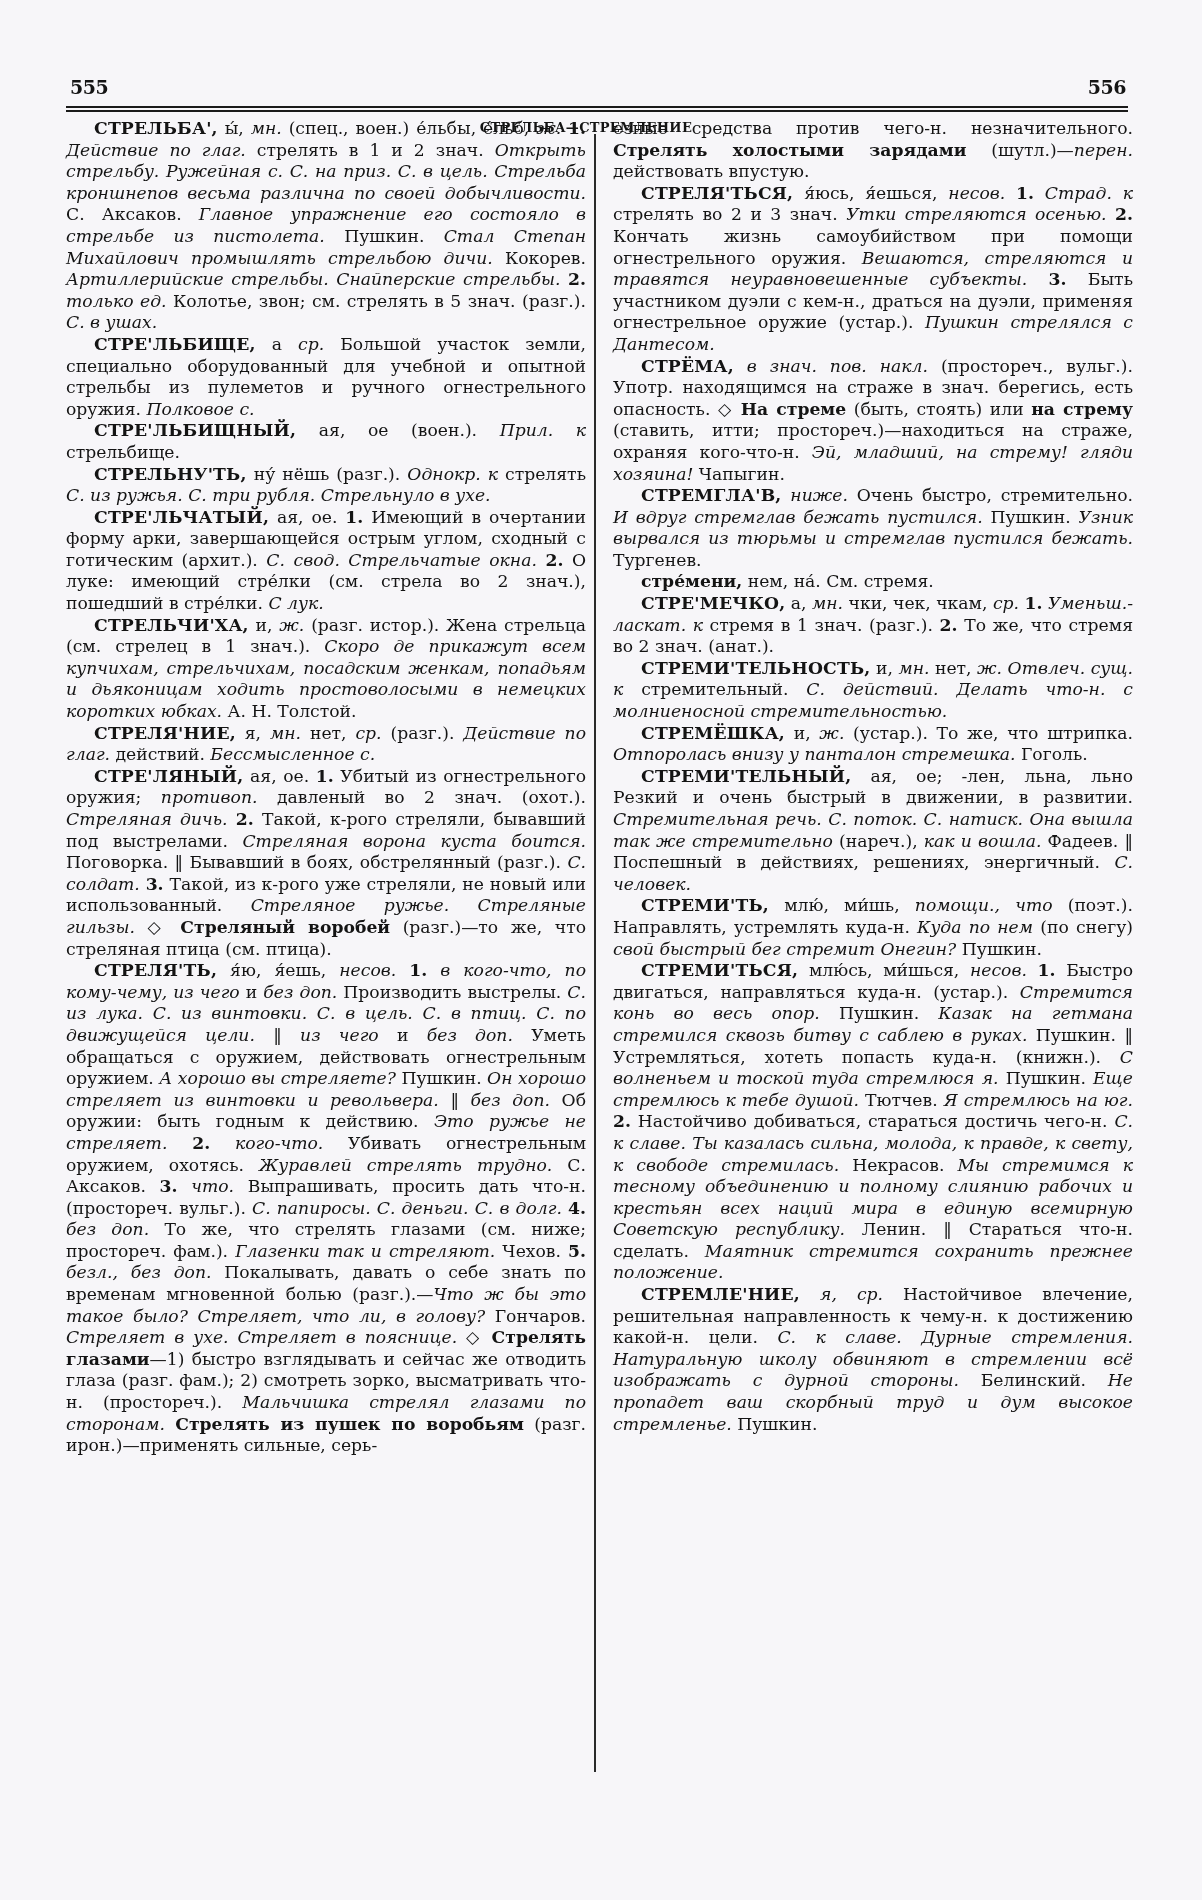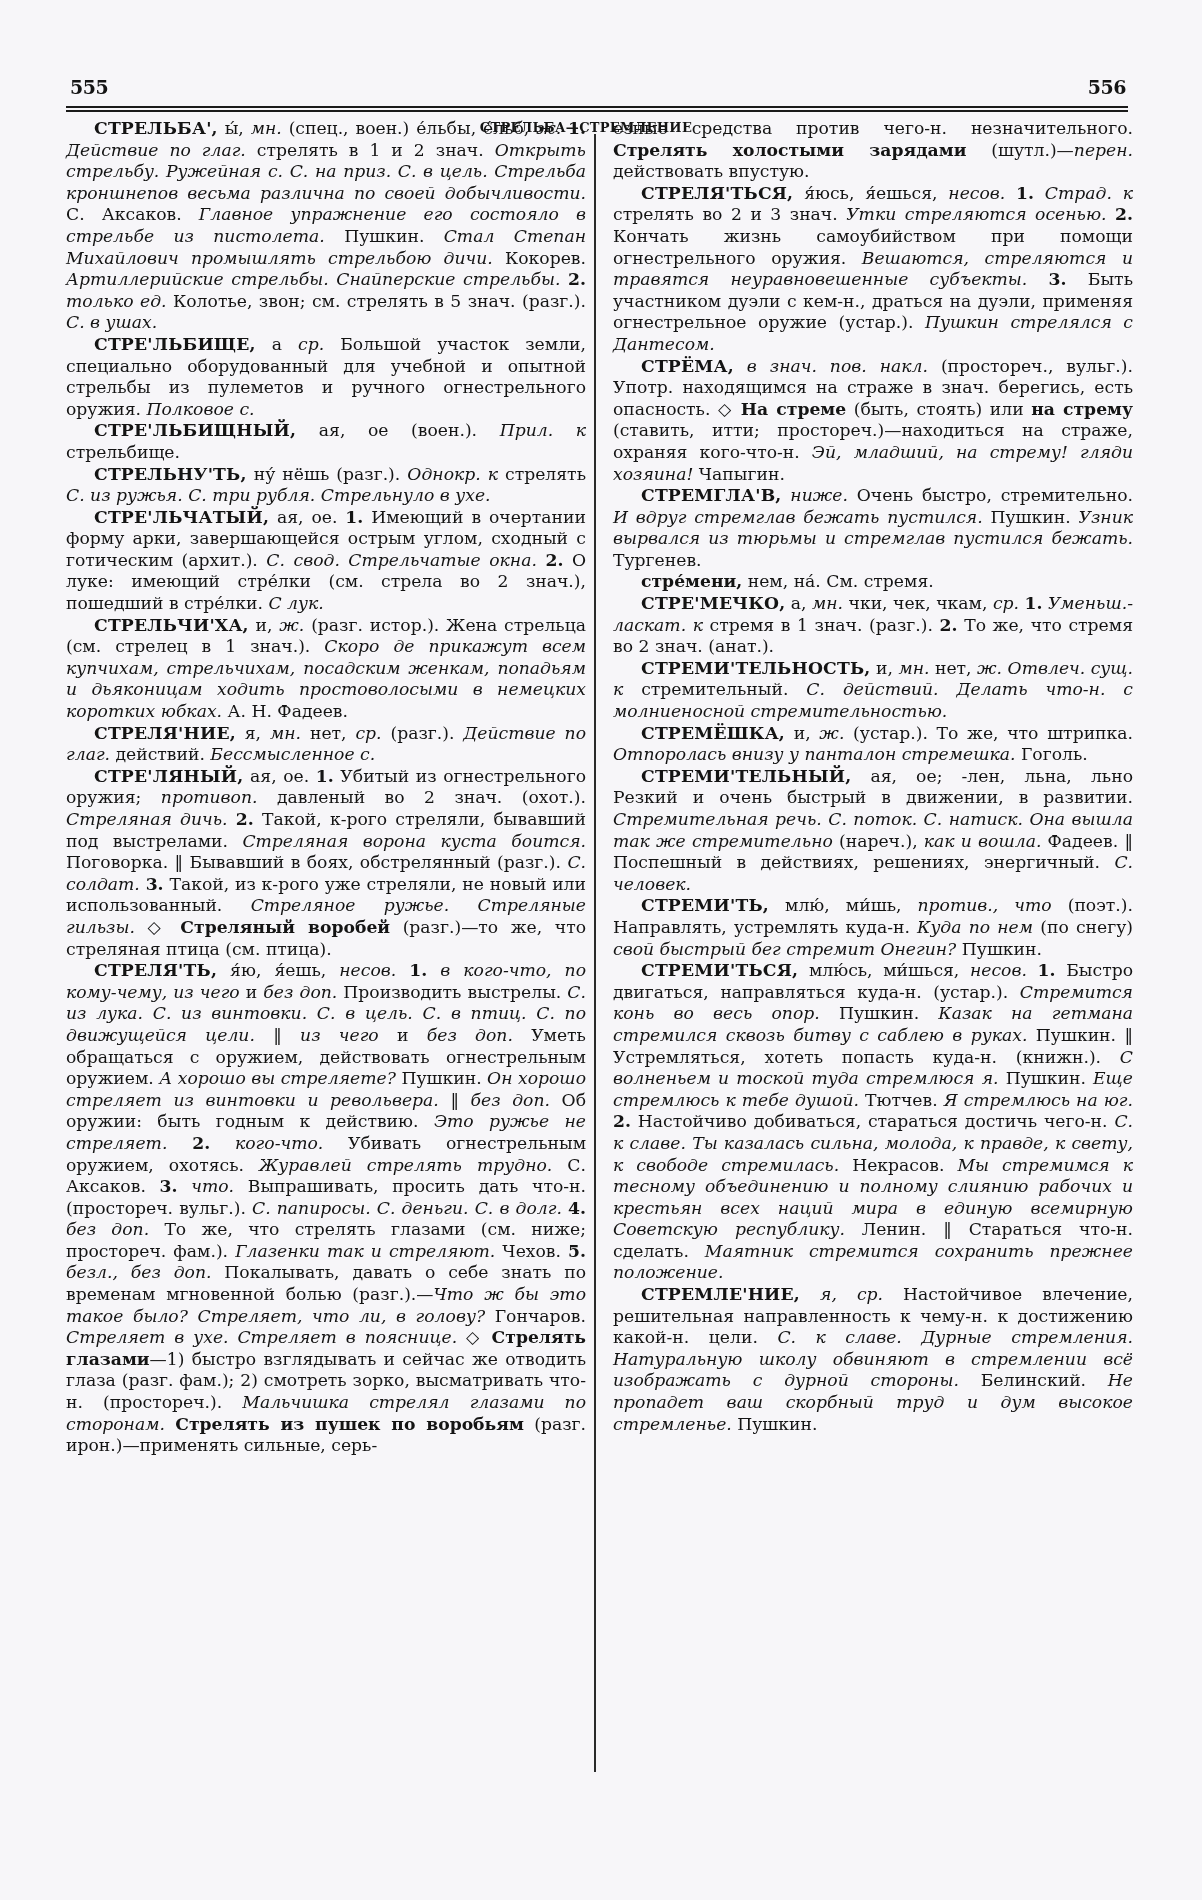--- a/index.html
+++ b/index.html
@@ -87,32 +87,32 @@
   <span class="page-num right">556</span>
 </div>
 <div class="header-rule"></div>
 
 <div class="column left" id="col-left">
     <p class="entry"><span class="hw">СТРЕЛЬБА',</span><span> ы́, </span><span class="it">мн.</span><span> (спец., воен.) е́льбы, е́льб, </span><span class="it">ж.</span><span> </span><span class="b">1.</span><span> </span><span class="it">Действие по глаг.</span><span> стрелять в 1 и 2 знач. </span><span class="it">Открыть стрельбу. Ружейная с. С. на приз. С. в цель. Стрельба кроншнепов весьма различна по своей добычливости.</span><span> С. Аксаков. </span><span class="it">Главное упражнение его состояло в стрельбе из пистолета.</span><span> Пушкин. </span><span class="it">Стал Степан Михайлович промышлять стрельбою дичи.</span><span> Кокорев. </span><span class="it">Артиллерийские стрельбы. Снайперские стрельбы.</span><span> </span><span class="b">2.</span><span> </span><span class="it">только ед.</span><span> Колотье, звон; см. стрелять в 5 знач. (разг.). </span><span class="it">С. в ушах.</span></p>
     <p class="entry"><span class="hw">СТРЕ'ЛЬБИЩЕ,</span><span> а </span><span class="it">ср.</span><span> Большой участок земли, специально оборудованный для учебной и опытной стрельбы из пулеметов и ручного огнестрельного оружия. </span><span class="it">Полковое с.</span></p>
     <p class="entry"><span class="hw">СТРЕ'ЛЬБИЩНЫЙ,</span><span> ая, ое (воен.). </span><span class="it">Прил. к</span><span> стрельбище.</span></p>
     <p class="entry"><span class="hw">СТРЕЛЬНУ'ТЬ,</span><span> ну́ нёшь (разг.). </span><span class="it">Однокр. к</span><span> стрелять </span><span class="it">С. из ружья. С. три рубля. Стрельнуло в ухе.</span></p>
     <p class="entry"><span class="hw">СТРЕ'ЛЬЧАТЫЙ,</span><span> ая, ое. </span><span class="b">1.</span><span> Имеющий в очертании форму арки, завершающейся острым углом, сходный с готическим (архит.). </span><span class="it">С. свод. Стрельчатые окна.</span><span> </span><span class="b">2.</span><span> О луке: имеющий стре́лки (см. стрела во 2 знач.), пошедший в стре́лки. </span><span class="it">С лук.</span></p>
-    <p class="entry"><span class="hw">СТРЕЛЬЧИ'ХА,</span><span> и, </span><span class="it">ж.</span><span> (разг. истор.). Жена стрельца (см. стрелец в 1 знач.). </span><span class="it">Скоро де прикажут всем купчихам, стрельчихам, посадским женкам, попадьям и дьяконицам ходить простоволосыми в немецких коротких юбках.</span><span> А. Н. Фадеев.</span></p>
+    <p class="entry"><span class="hw">СТРЕЛЬЧИ'ХА,</span><span> и, </span><span class="it">ж.</span><span> (разг. истор.). Жена стрельца (см. стрелец в 1 знач.). </span><span class="it">Скоро де прикажут всем купчихам, стрельчихам, посадским женкам, попадьям и дьяконицам ходить простоволосыми в немецких коротких юбках.</span><span> А. Н. Толстой.</span></p>
     <p class="entry"><span class="hw">СТРЕЛЯ'НИЕ,</span><span> я, </span><span class="it">мн.</span><span> нет, </span><span class="it">ср.</span><span> (разг.). </span><span class="it">Действие по глаг.</span><span> действий. </span><span class="it">Бессмысленное с.</span></p>
     <p class="entry"><span class="hw">СТРЕ'ЛЯНЫЙ,</span><span> ая, ое. </span><span class="b">1.</span><span> Убитый из огнестрельного оружия; </span><span class="it">противоп.</span><span> давленый во 2 знач. (охот.). </span><span class="it">Стреляная дичь.</span><span> </span><span class="b">2.</span><span> Такой, к-рого стреляли, бывавший под выстрелами. </span><span class="it">Стреляная ворона куста боится.</span><span> Поговорка. ‖ Бывавший в боях, обстрелянный (разг.). </span><span class="it">С. солдат.</span><span> </span><span class="b">3.</span><span> Такой, из к-рого уже стреляли, не новый или использованный. </span><span class="it">Стреляное ружье. Стреляные гильзы.</span><span> ◇ </span><span class="b">Стреляный воробей</span><span> (разг.)—то же, что стреляная птица (см. птица).</span></p>
     <p class="entry"><span class="hw">СТРЕЛЯ'ТЬ,</span><span> я́ю, я́ешь, </span><span class="it">несов.</span><span> </span><span class="b">1.</span><span> </span><span class="it">в кого-что, по кому-чему, из чего</span><span> и </span><span class="it">без доп.</span><span> Производить выстрелы. </span><span class="it">С. из лука. С. из винтовки. С. в цель. С. в птиц. С. по движущейся цели.</span><span> ‖ </span><span class="it">из чего</span><span> и </span><span class="it">без доп.</span><span> Уметь обращаться с оружием, действовать огнестрельным оружием. </span><span class="it">А хорошо вы стреляете?</span><span> Пушкин. </span><span class="it">Он хорошо стреляет из винтовки и револьвера.</span><span> ‖ </span><span class="it">без доп.</span><span> Об оружии: быть годным к действию. </span><span class="it">Это ружье не стреляет.</span><span> </span><span class="b">2.</span><span> </span><span class="it">кого-что.</span><span> Убивать огнестрельным оружием, охотясь. </span><span class="it">Журавлей стрелять трудно.</span><span> С. Аксаков. </span><span class="b">3.</span><span> </span><span class="it">что.</span><span> Выпрашивать, просить дать что-н. (простореч. вульг.). </span><span class="it">С. папиросы. С. деньги. С. в долг.</span><span> </span><span class="b">4.</span><span> </span><span class="it">без доп.</span><span> То же, что стрелять глазами (см. ниже; простореч. фам.). </span><span class="it">Глазенки так и стреляют.</span><span> Чехов. </span><span class="b">5.</span><span> </span><span class="it">безл., без доп.</span><span> Покалывать, давать о себе знать по временам мгновенной болью (разг.).—</span><span class="it">Что ж бы это такое было? Стреляет, что ли, в голову?</span><span> Гончаров. </span><span class="it">Стреляет в ухе. Стреляет в пояснице.</span><span> ◇ </span><span class="b">Стрелять глазами</span><span>—1) быстро взглядывать и сейчас же отводить глаза (разг. фам.); 2) смотреть зорко, высматривать что-н. (простореч.). </span><span class="it">Мальчишка стрелял глазами по сторонам.</span><span> </span><span class="b">Стрелять из пушек по воробьям</span><span> (разг. ирон.)—применять сильные, серь-</span></p>
   </div>
 <div class="col-divider"></div>
 <div class="column right" id="col-right">
     <p class="entry cont"><span>езные средства против чего-н. незначительного. </span><span class="b">Стрелять холостыми зарядами</span><span> (шутл.)—</span><span class="it">перен.</span><span> действовать впустую.</span></p>
     <p class="entry"><span class="hw">СТРЕЛЯ'ТЬСЯ,</span><span> я́юсь, я́ешься, </span><span class="it">несов.</span><span> </span><span class="b">1.</span><span> </span><span class="it">Страд. к</span><span> стрелять во 2 и 3 знач. </span><span class="it">Утки стреляются осенью.</span><span> </span><span class="b">2.</span><span> Кончать жизнь самоубийством при помощи огнестрельного оружия. </span><span class="it">Вешаются, стреляются и травятся неуравновешенные субъекты.</span><span> </span><span class="b">3.</span><span> Быть участником дуэли с кем-н., драться на дуэли, применяя огнестрельное оружие (устар.). </span><span class="it">Пушкин стрелялся с Дантесом.</span></p>
     <p class="entry"><span class="hw">СТРЁМА,</span><span> </span><span class="it">в знач. пов. накл.</span><span> (простореч., вульг.). Употр. находящимся на страже в знач. берегись, есть опасность. ◇ </span><span class="b">На стреме</span><span> (быть, стоять) или </span><span class="b">на стрему</span><span> (ставить, итти; простореч.)—находиться на страже, охраняя кого-что-н. </span><span class="it">Эй, младший, на стрему! гляди хозяина!</span><span> Чапыгин.</span></p>
     <p class="entry"><span class="hw">СТРЕМГЛА'В,</span><span> </span><span class="it">ниже.</span><span> Очень быстро, стремительно. </span><span class="it">И вдруг стремглав бежать пустился.</span><span> Пушкин. </span><span class="it">Узник вырвался из тюрьмы и стремглав пустился бежать.</span><span> Тургенев.</span></p>
     <p class="entry"><span class="b">стре́мени,</span><span> нем, на́. См. стремя.</span></p>
     <p class="entry"><span class="hw">СТРЕ'МЕЧКО,</span><span> а, </span><span class="it">мн.</span><span> чки, чек, чкам, </span><span class="it">ср.</span><span> </span><span class="b">1.</span><span> </span><span class="it">Уменьш.-ласкат. к</span><span> стремя в 1 знач. (разг.). </span><span class="b">2.</span><span> То же, что стремя во 2 знач. (анат.).</span></p>
     <p class="entry"><span class="hw">СТРЕМИ'ТЕЛЬНОСТЬ,</span><span> и, </span><span class="it">мн.</span><span> нет, </span><span class="it">ж.</span><span> </span><span class="it">Отвлеч. сущ. к</span><span> стремительный. </span><span class="it">С. действий. Делать что-н. с молниеносной стремительностью.</span></p>
     <p class="entry"><span class="hw">СТРЕМЁШКА,</span><span> и, </span><span class="it">ж.</span><span> (устар.). То же, что штрипка. </span><span class="it">Отпоролась внизу у панталон стремешка.</span><span> Гоголь.</span></p>
     <p class="entry"><span class="hw">СТРЕМИ'ТЕЛЬНЫЙ,</span><span> ая, ое; -лен, льна, льно Резкий и очень быстрый в движении, в развитии. </span><span class="it">Стремительная речь. С. поток. С. натиск. Она вышла так же стремительно</span><span> (нареч.), </span><span class="it">как и вошла.</span><span> Фадеев. ‖ Поспешный в действиях, решениях, энергичный. </span><span class="it">С. человек.</span></p>
-    <p class="entry"><span class="hw">СТРЕМИ'ТЬ,</span><span> млю́, ми́шь, </span><span class="it">против., что</span><span> (поэт.). Направлять, устремлять куда-н. </span><span class="it">Куда по нем</span><span> (по снегу) </span><span class="it">свой быстрый бег стремит Онегин?</span><span> Пушкин.</span></p>
+    <p class="entry"><span class="hw">СТРЕМИ'ТЬ,</span><span> млю́, ми́шь, </span><span class="it">помощи., что</span><span> (поэт.). Направлять, устремлять куда-н. </span><span class="it">Куда по нем</span><span> (по снегу) </span><span class="it">свой быстрый бег стремит Онегин?</span><span> Пушкин.</span></p>
     <p class="entry"><span class="hw">СТРЕМИ'ТЬСЯ,</span><span> млю́сь, ми́шься, </span><span class="it">несов.</span><span> </span><span class="b">1.</span><span> Быстро двигаться, направляться куда-н. (устар.). </span><span class="it">Стремится конь во весь опор.</span><span> Пушкин. </span><span class="it">Казак на гетмана стремился сквозь битву с саблею в руках.</span><span> Пушкин. ‖ Устремляться, хотеть попасть куда-н. (книжн.). </span><span class="it">С волненьем и тоской туда стремлюся я.</span><span> Пушкин. </span><span class="it">Еще стремлюсь к тебе душой.</span><span> Тютчев. </span><span class="it">Я стремлюсь на юг.</span><span> </span><span class="b">2.</span><span> Настойчиво добиваться, стараться достичь чего-н. </span><span class="it">С. к славе. Ты казалась сильна, молода, к правде, к свету, к свободе стремилась.</span><span> Некрасов. </span><span class="it">Мы стремимся к тесному объединению и полному слиянию рабочих и крестьян всех наций мира в единую всемирную Советскую республику.</span><span> Ленин. ‖ Стараться что-н. сделать. </span><span class="it">Маятник стремится сохранить прежнее положение.</span></p>
     <p class="entry"><span class="hw">СТРЕМЛЕ'НИЕ,</span><span> </span><span class="it">я, ср.</span><span> Настойчивое влечение, решительная направленность к чему-н. к достижению какой-н. цели. </span><span class="it">С. к славе. Дурные стремления. Натуральную школу обвиняют в стремлении всё изображать с дурной стороны.</span><span> Белинский. </span><span class="it">Не пропадет ваш скорбный труд и дум высокое стремленье.</span><span> Пушкин.</span></p>
   </div>
 
 </body></html>

